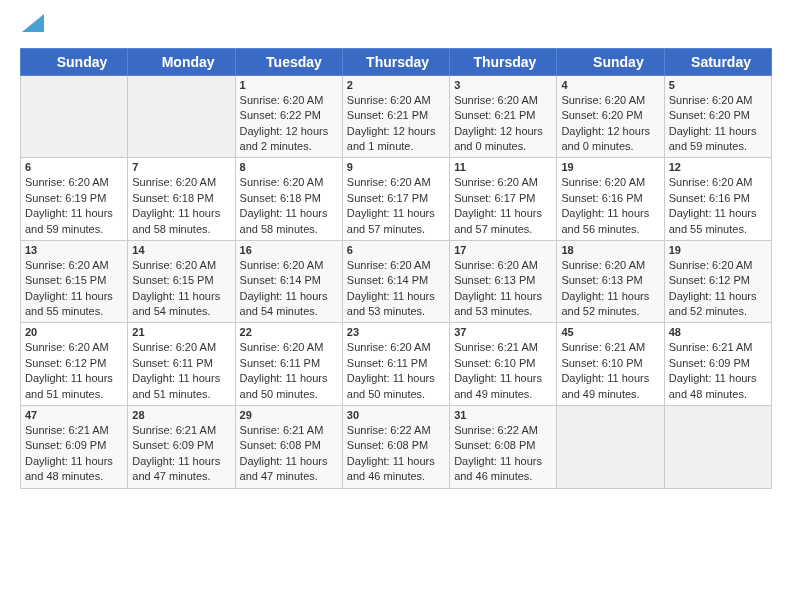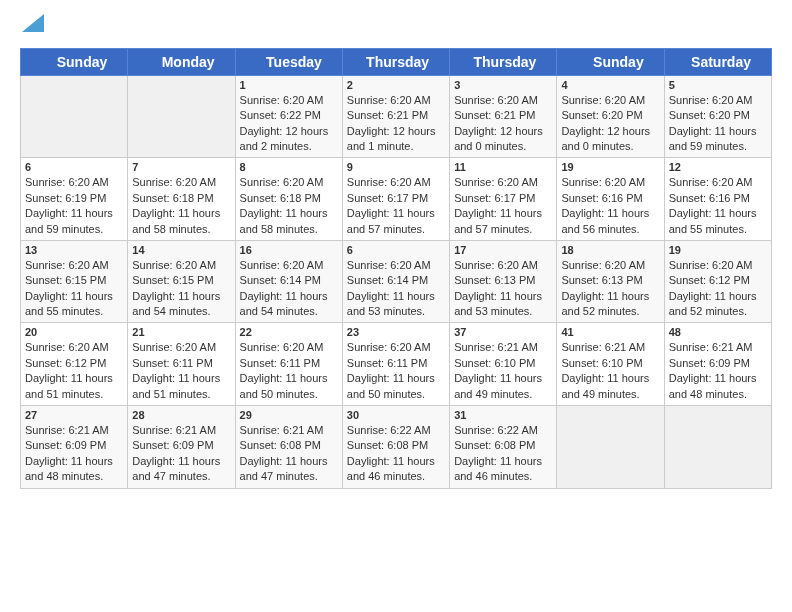--- a/index.html
+++ b/index.html
@@ -296,37 +296,37 @@
 and 50 minutes.</div>
           </td>
           <td>
             <span class="day-num">37</span>
             <div class="day-info" style="white-space: pre-line;">Sunrise: 6:21 AM
 Sunset: 6:10 PM
 Daylight: 11 hours
 and 49 minutes.</div>
           </td>
           <td>
-            <span class="day-num">41</span>
+            <span class="day-num">45</span>
             <div class="day-info" style="white-space: pre-line;">Sunrise: 6:21 AM
 Sunset: 6:10 PM
 Daylight: 11 hours
 and 49 minutes.</div>
           </td>
           <td>
             <span class="day-num">48</span>
             <div class="day-info" style="white-space: pre-line;">Sunrise: 6:21 AM
 Sunset: 6:09 PM
 Daylight: 11 hours
 and 48 minutes.</div>
           </td>
         </tr>
         <tr>
           <td>
-            <span class="day-num">27</span>
+            <span class="day-num">47</span>
             <div class="day-info" style="white-space: pre-line;">Sunrise: 6:21 AM
 Sunset: 6:09 PM
 Daylight: 11 hours
 and 48 minutes.</div>
           </td>
           <td>
             <span class="day-num">28</span>
             <div class="day-info" style="white-space: pre-line;">Sunrise: 6:21 AM
 Sunset: 6:09 PM
 Daylight: 11 hours

